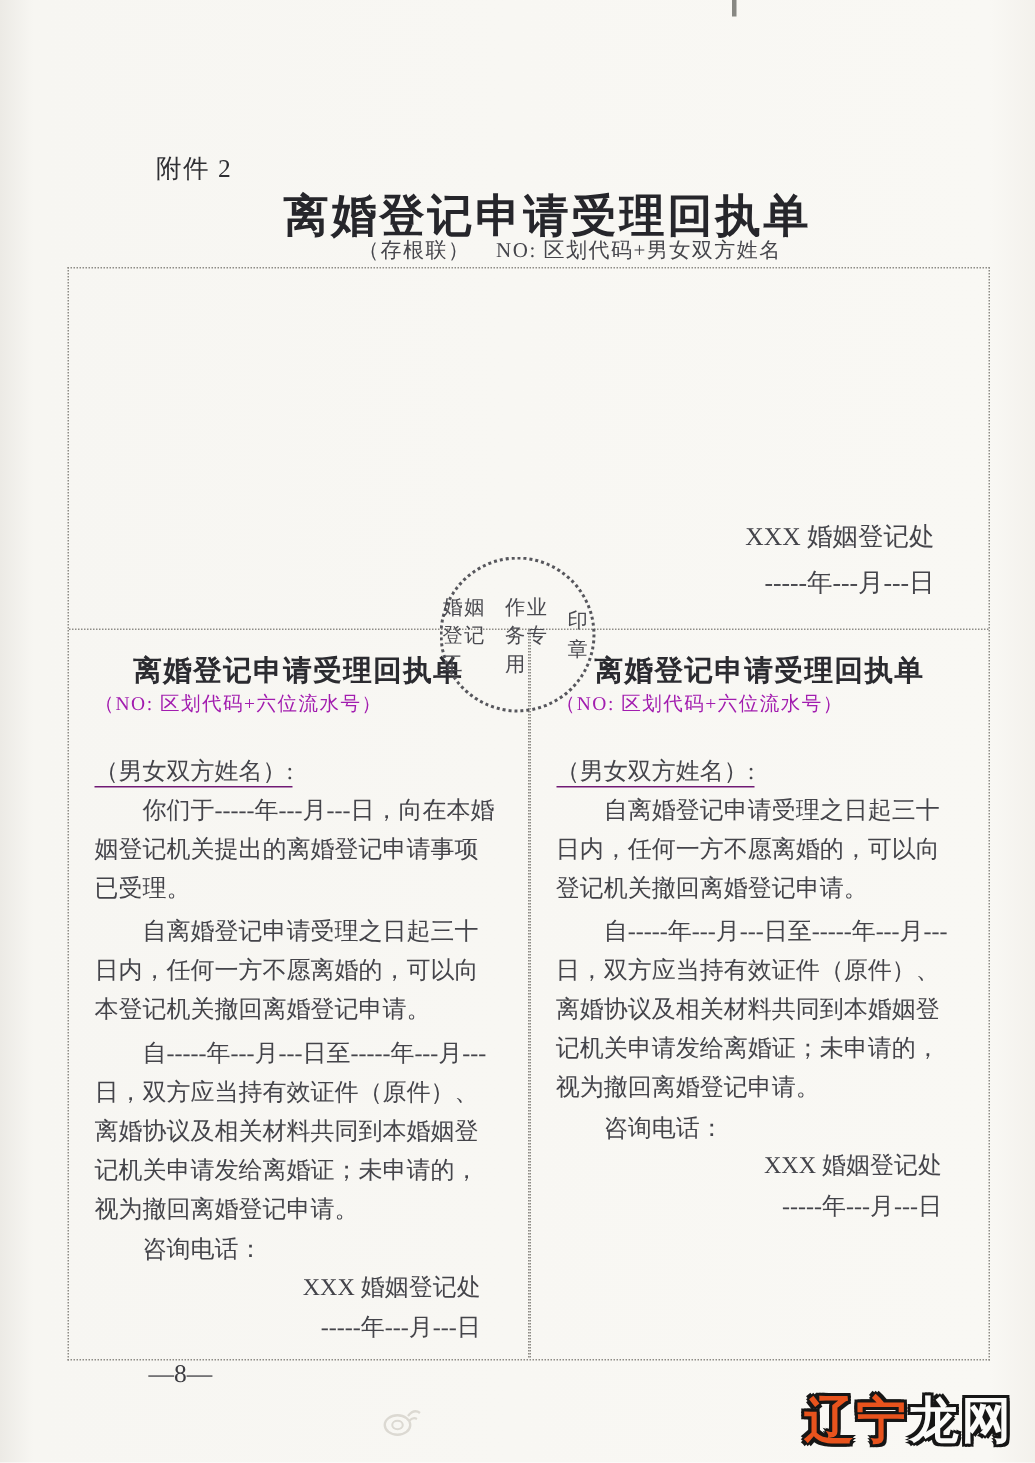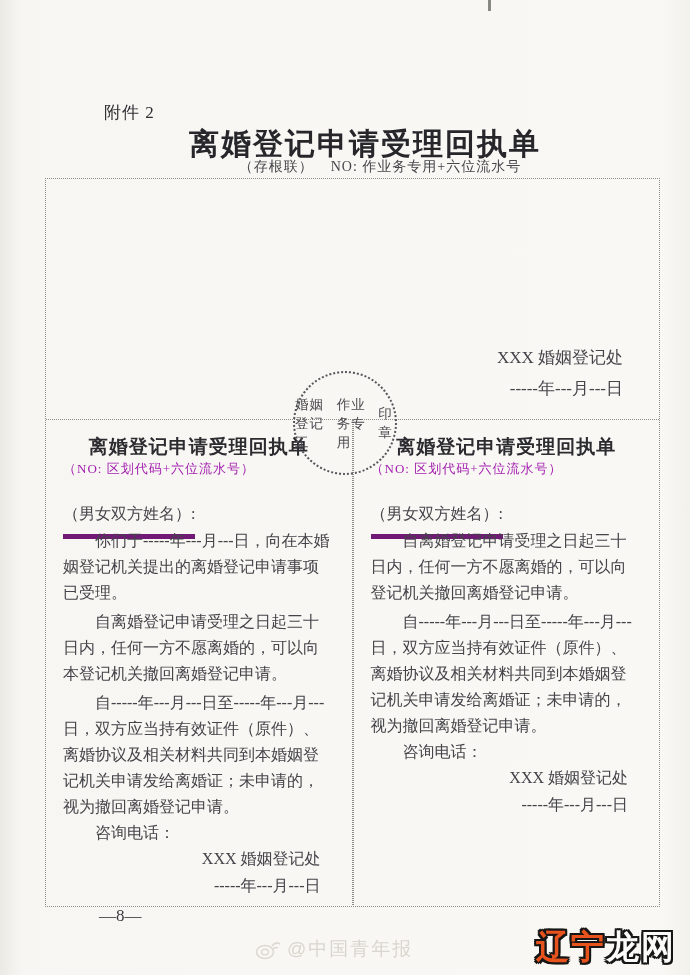--- a/index.html
+++ b/index.html
@@ -26,21 +26,21 @@
 
   .hdivider{border-top:1px dotted #8e8c86;}
   .columns{display:flex;height:485px;}
   .col{box-sizing:border-box;width:50%;padding:10px 17px 0 17px;position:relative;}
   .col.left{border-right:1px dotted #8e8c86;}
   .col.right{border-left:1px dotted #8e8c86;}
   .col-title{text-align:center;font-size:19px;font-weight:bold;color:#2b2b30;
     letter-spacing:1px;margin-top:4px;}
   .col-no{text-align:left;font-size:13px;color:#a21caf;margin-top:0;letter-spacing:1px;}
   .names-label{margin-top:26px;font-size:16px;color:#44444a;}
-  .names-label span{border-bottom:5px solid #701a75;padding-bottom:12px;}
+  .names-label span{border-bottom:1px solid #701a75;padding-bottom:1px;}
   .col p.body{font-size:16px;line-height:26px;text-indent:2em;margin:3px 0 0 0;color:#44444a;}
   .phone{font-size:16px;text-indent:2em;margin-top:3px;color:#44444a;}
   .col-sign{text-align:right;padding-right:14px;font-size:16px;line-height:27px;margin-top:1px;color:#44444a;}
 
   .stamp{position:absolute;left:247px;top:192px;width:100px;height:100px;
     border:2px dotted #56565c;border-radius:50%;z-index:3;
     display:flex;flex-direction:row;align-items:center;justify-content:center;
     font-size:13.5px;line-height:19px;color:#4a4a50;letter-spacing:1px;background:transparent;}
 
   .page-number{position:absolute;left:99px;top:906px;font-size:17px;color:#3c3c41;}
@@ -61,21 +61,21 @@
 </head>
 <body>
 
 <div class="artifact"></div>
 
 <div class="attachment">附件 2</div>
 
 <div class="main-title">离婚登记申请受理回执单</div>
 
 <div class="subtitle-row">
-  <span class="copy">（存根联）</span><span class="no">NO: 作业务专用+六位流水号</span>
+  <span class="copy">（存根联）</span><span class="no">NO: 区划代码+男女双方姓名</span>
 </div>
 
 <div class="form-box">
 
   <div class="stub">
     <div class="stub-sign">
       <div>XXX 婚姻登记处</div>
       <div>-----年---月---日</div>
     </div>
   </div>
@@ -123,18 +123,17 @@
 
 <div class="page-number">—8—</div>
 
 <div class="watermark">
   <svg width="26" height="22" viewBox="0 0 26 22">
     <ellipse cx="10" cy="14" rx="8.5" ry="6.5" fill="none" stroke="#d9d6cf" stroke-width="1.6"></ellipse>
     <ellipse cx="10" cy="14" rx="3.5" ry="2.8" fill="none" stroke="#d9d6cf" stroke-width="1.4"></ellipse>
     <path d="M17 8 q4 -5 8 -2" fill="none" stroke="#d9d6cf" stroke-width="1.6"></path>
     <path d="M18 11 q2.5 -2.5 5 -1" fill="none" stroke="#d9d6cf" stroke-width="1.4"></path>
   </svg>
-  <span>@中国青年报</span>
 </div>
 
 <div class="site-logo">
   <span class="orange">辽宁</span><span class="white">龙网</span>
 </div>
 
 </body></html>

